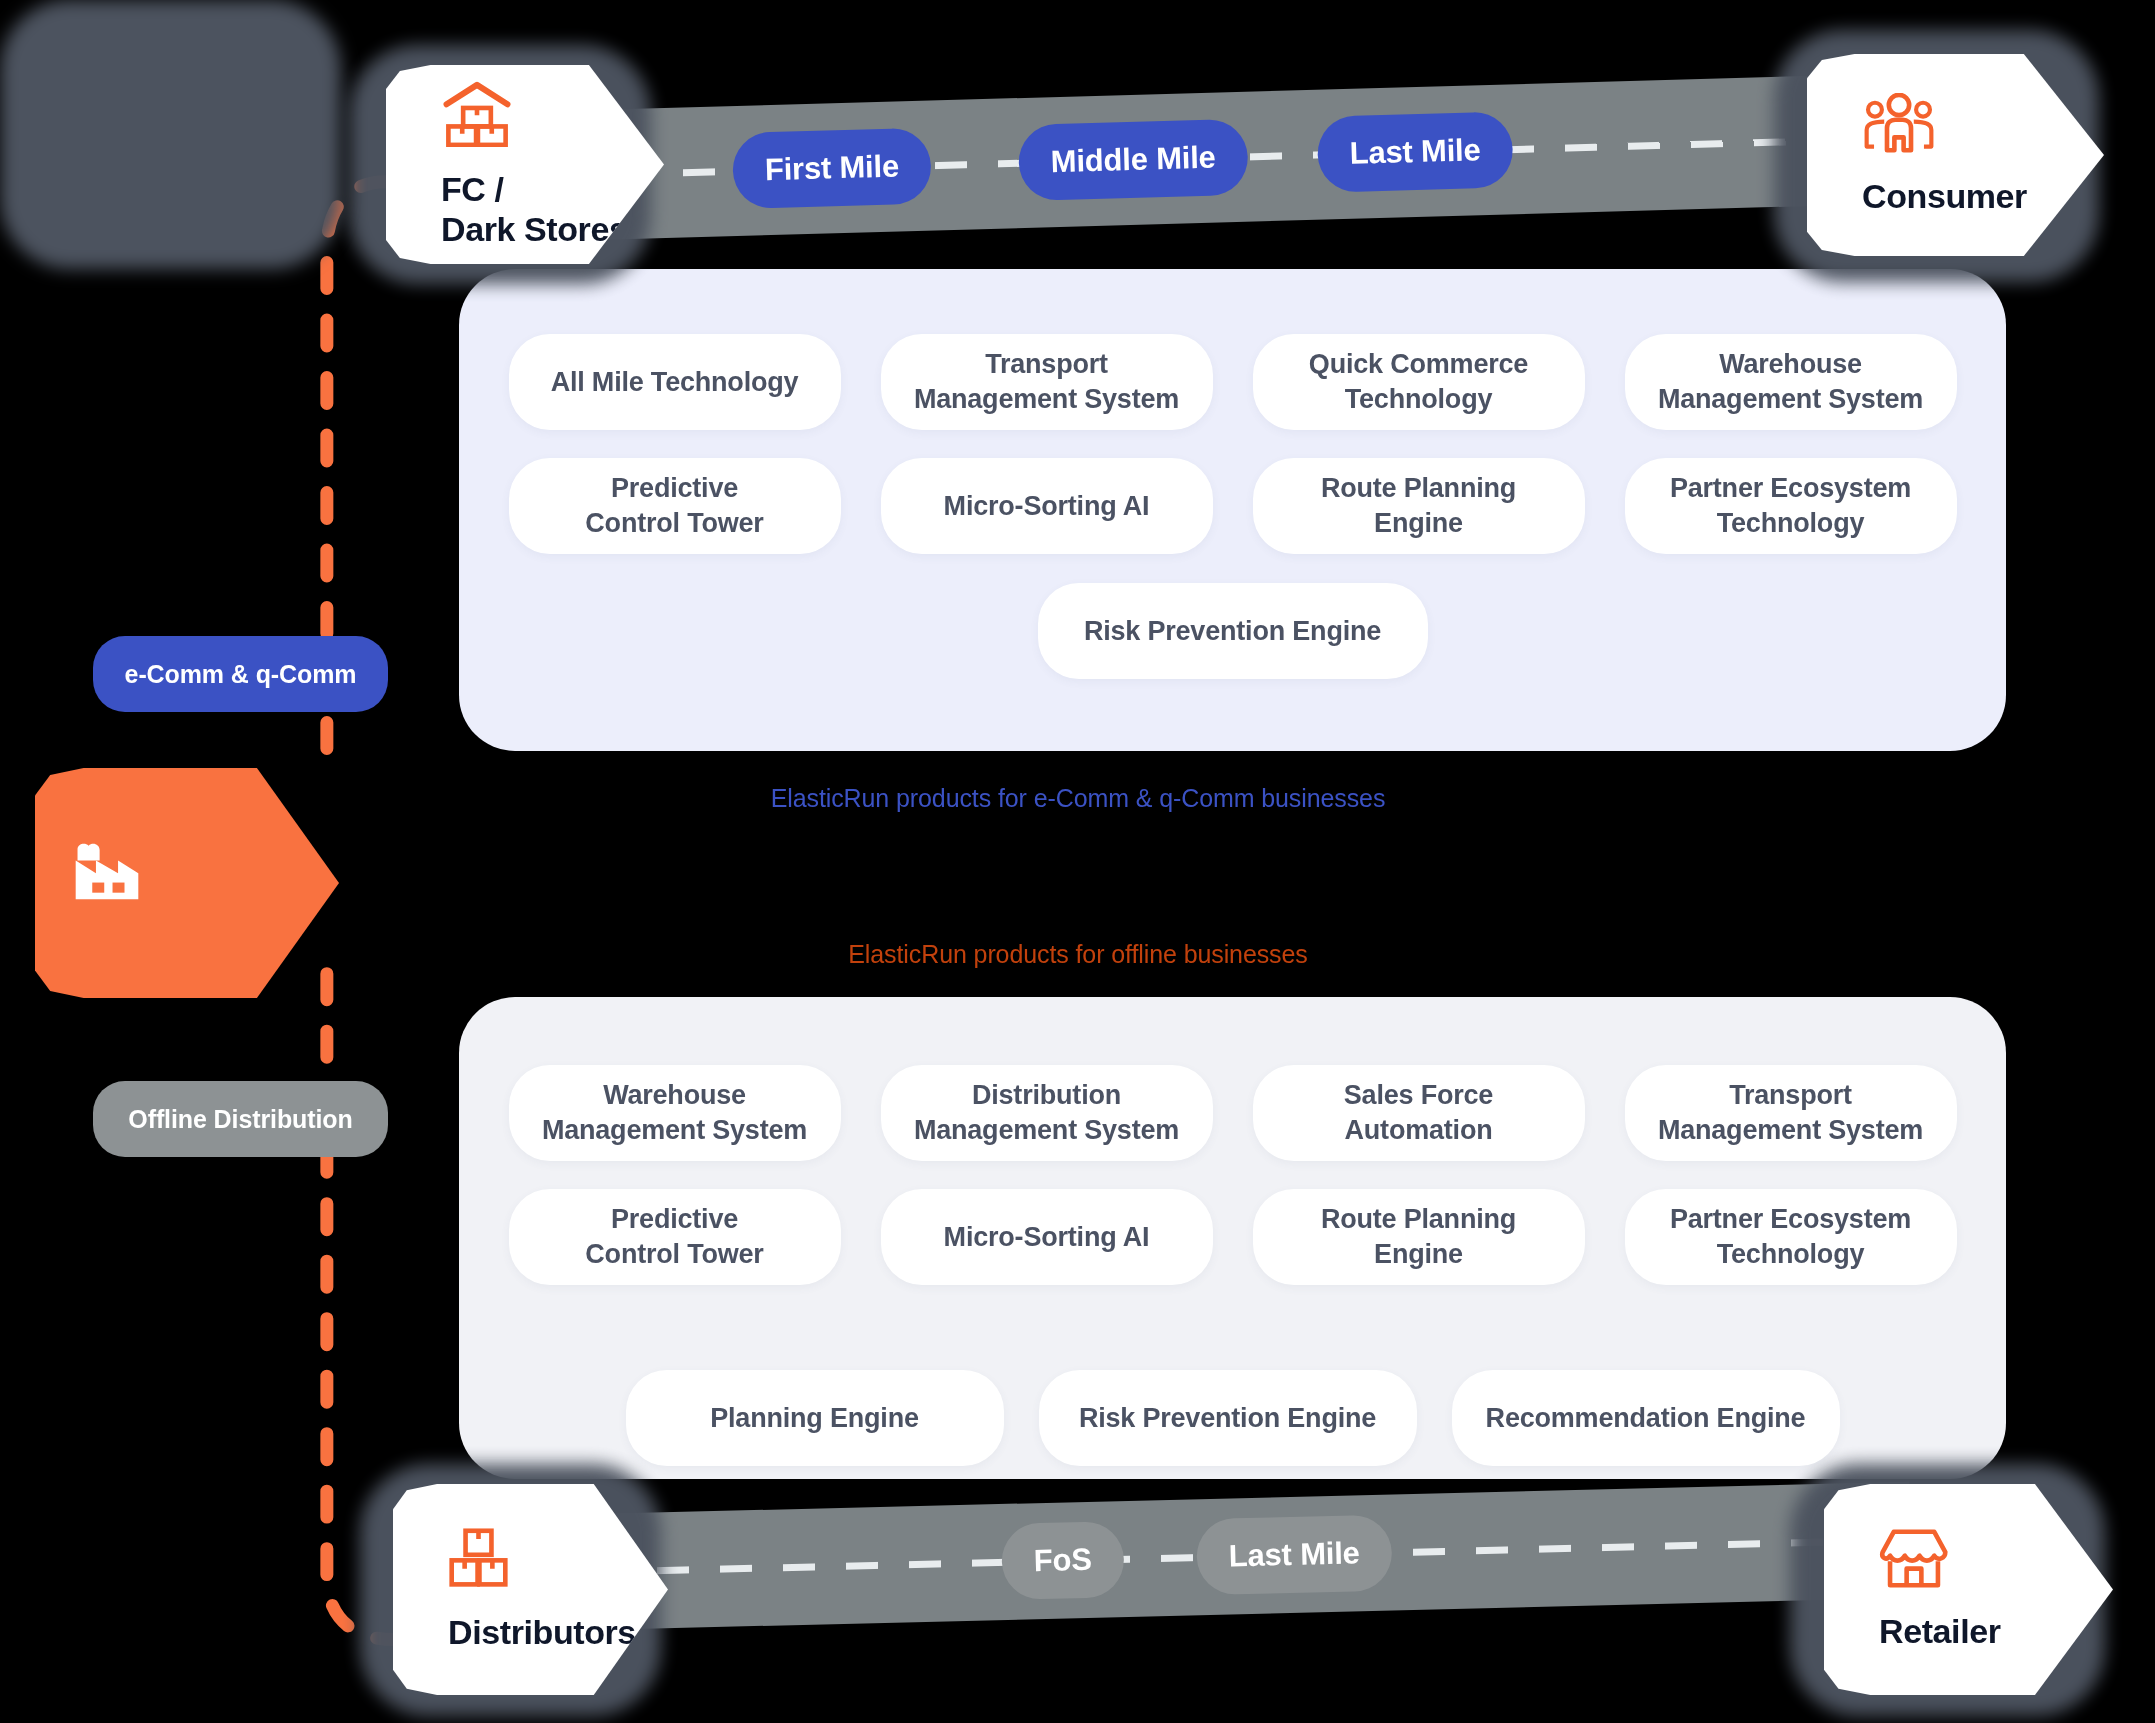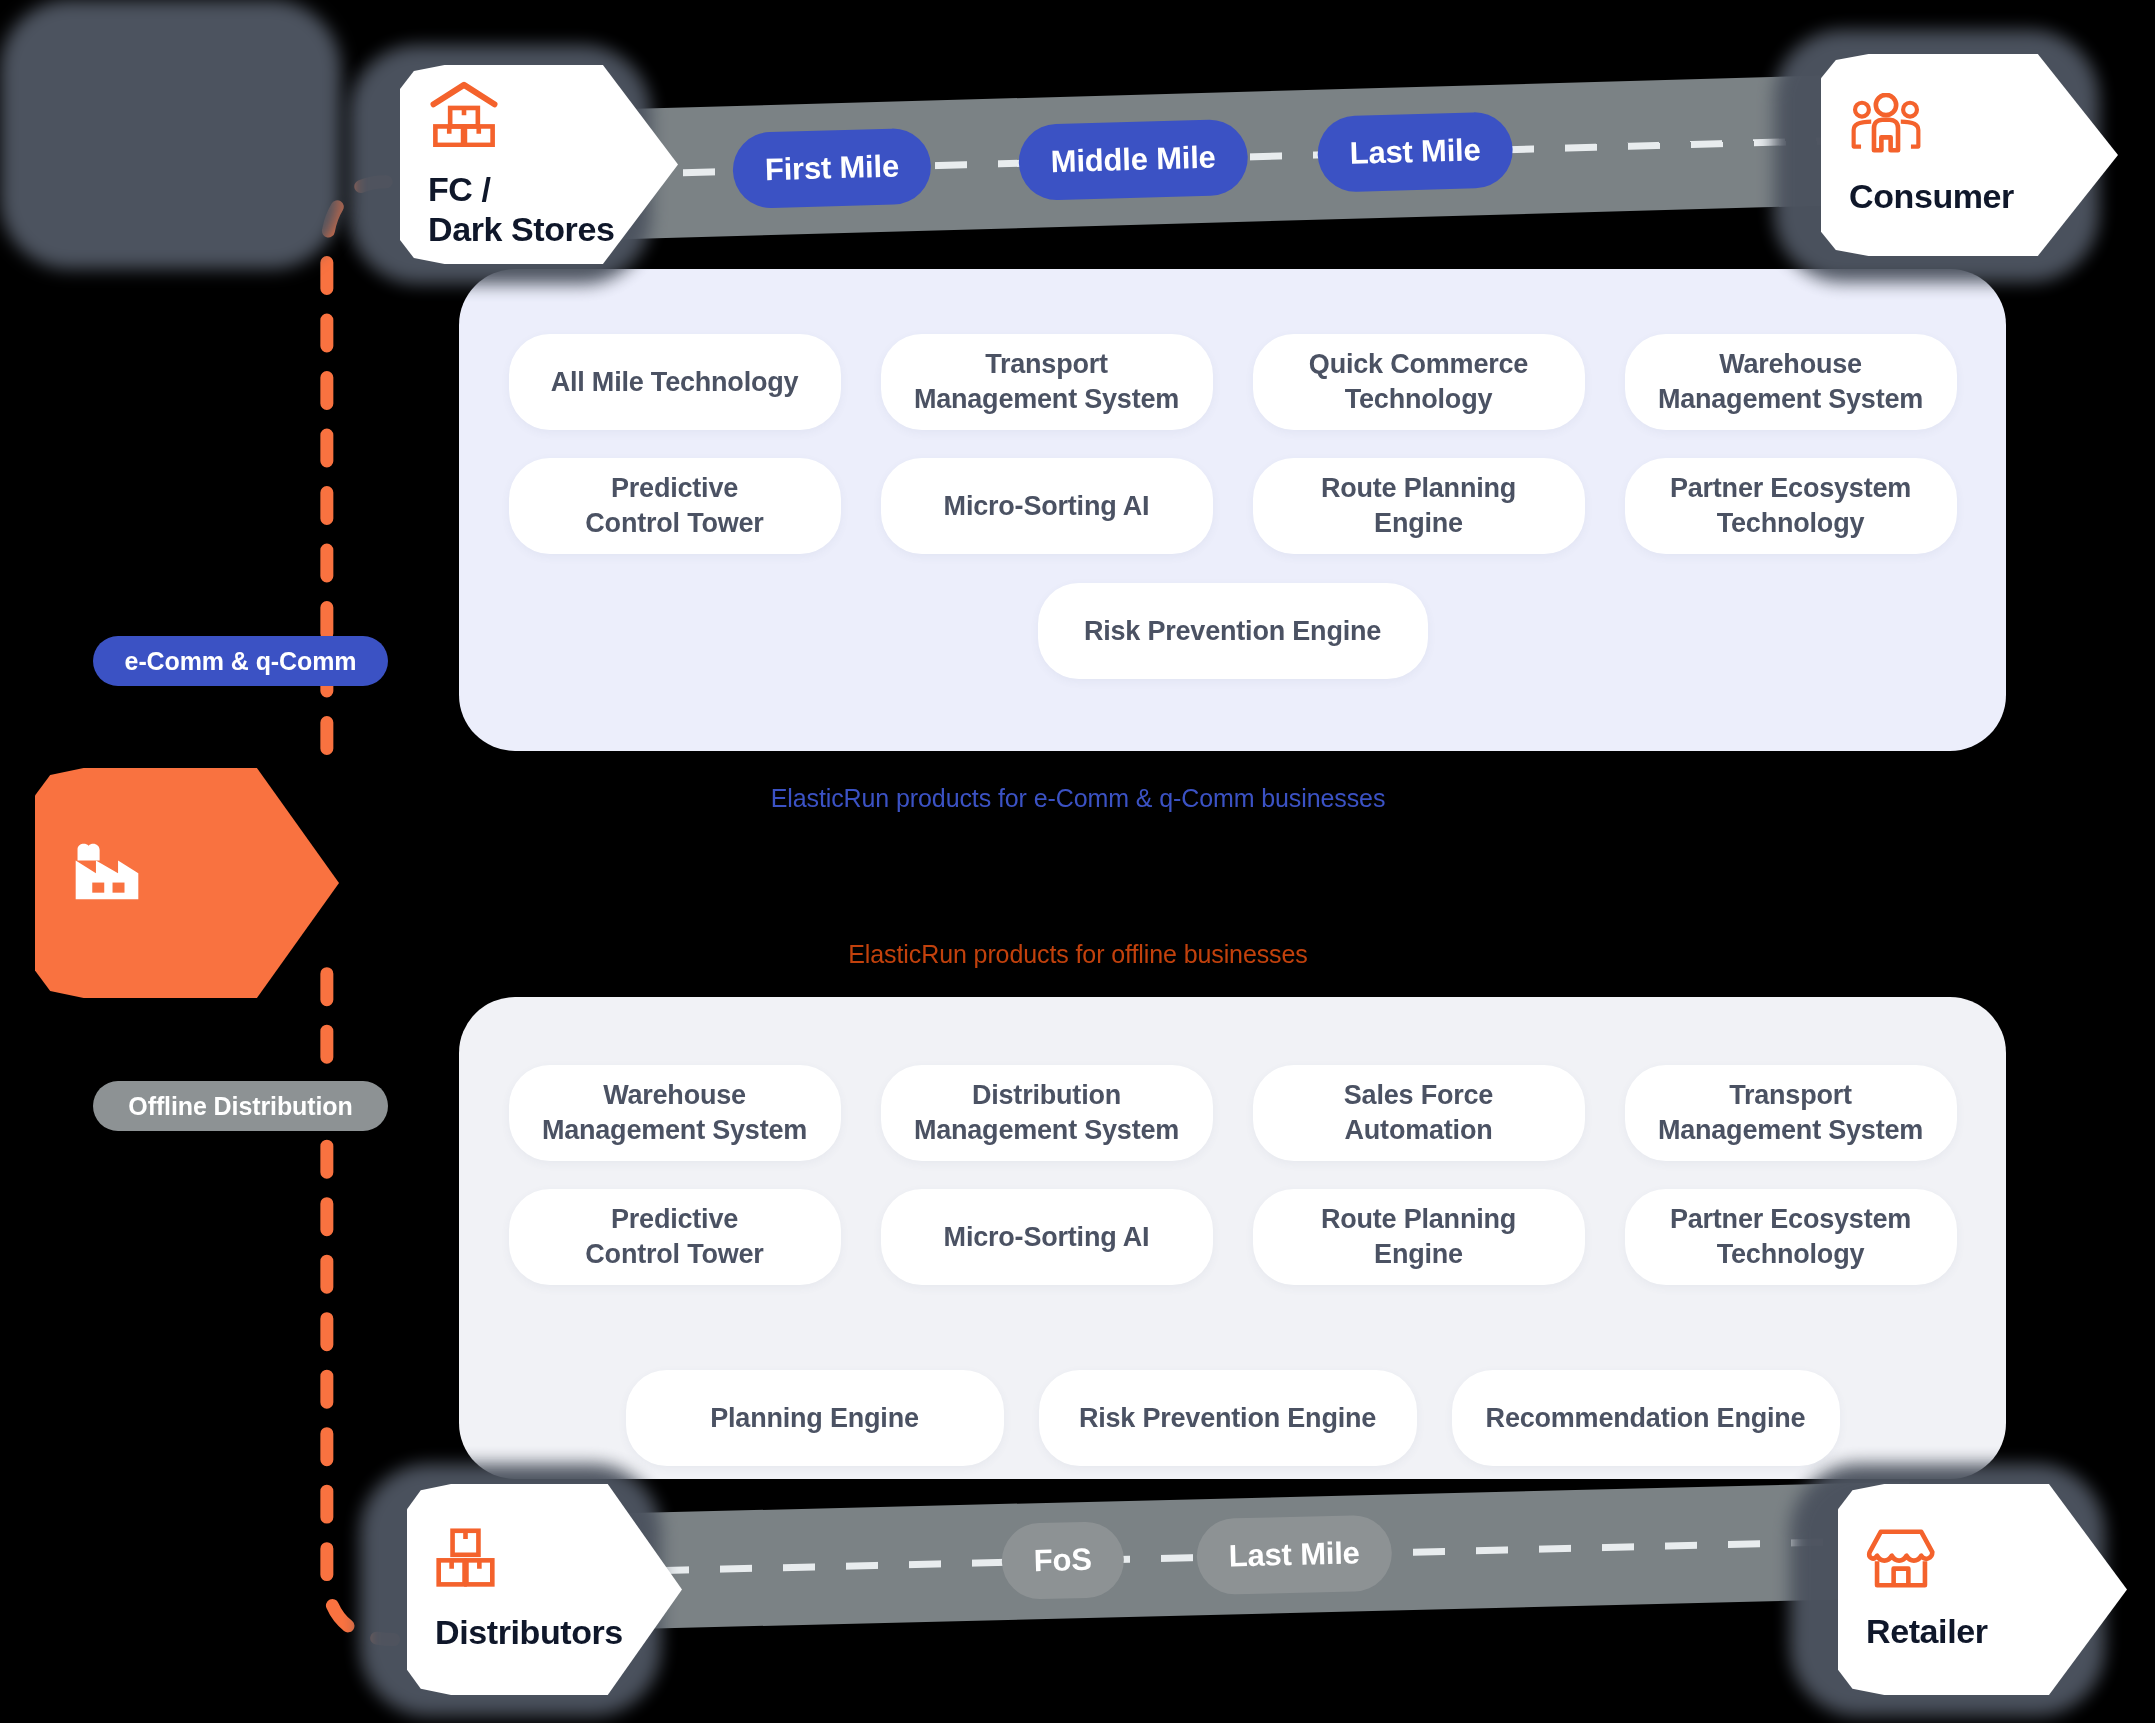--- a/index.html
+++ b/index.html
@@ -71,22 +71,21 @@
   .pill-gray { background: #8d9294; }
 
   
   .node {
     position: absolute;
     background: #ffffff;
     clip-path: polygon(0% 14%, 0% 86%, 4% 97%, 14% 100%, 76% 100%, 100% 50%, 76% 0%, 14% 0%, 4% 3%);
     display: flex;
     flex-direction: column;
     justify-content: center;
-    padding-left: 28px;
-    margin-left: 14px;
+    padding-left: 55px;
   }
   .node-halo {
     position: absolute;
     background: #4c535f;
     border-radius: 69px;
     filter: blur(8.3px);
     opacity: 0.98;
   }
   .node-title {
     color: #0f172a;
@@ -162,21 +161,21 @@
     font-size: 25px;
     font-weight: normal;
     letter-spacing: -0.1px;
   }
   #caption-ecomm  { left: 0; top: 784px;  color: #3b52c4; }
   #caption-offline{ left: 0; top: 940px; color: #c2410c; }
 
   
   .side-badge {
     position: absolute;
-    height: 50px;
+    height: 76px;
     border-radius: 32px;
     display: flex;
     align-items: center;
     justify-content: center;
     color: #ffffff;
     font-size: 25px;
     font-weight: bold;
     letter-spacing: -0.1px;
     white-space: nowrap;
     padding: 16px 26px;

